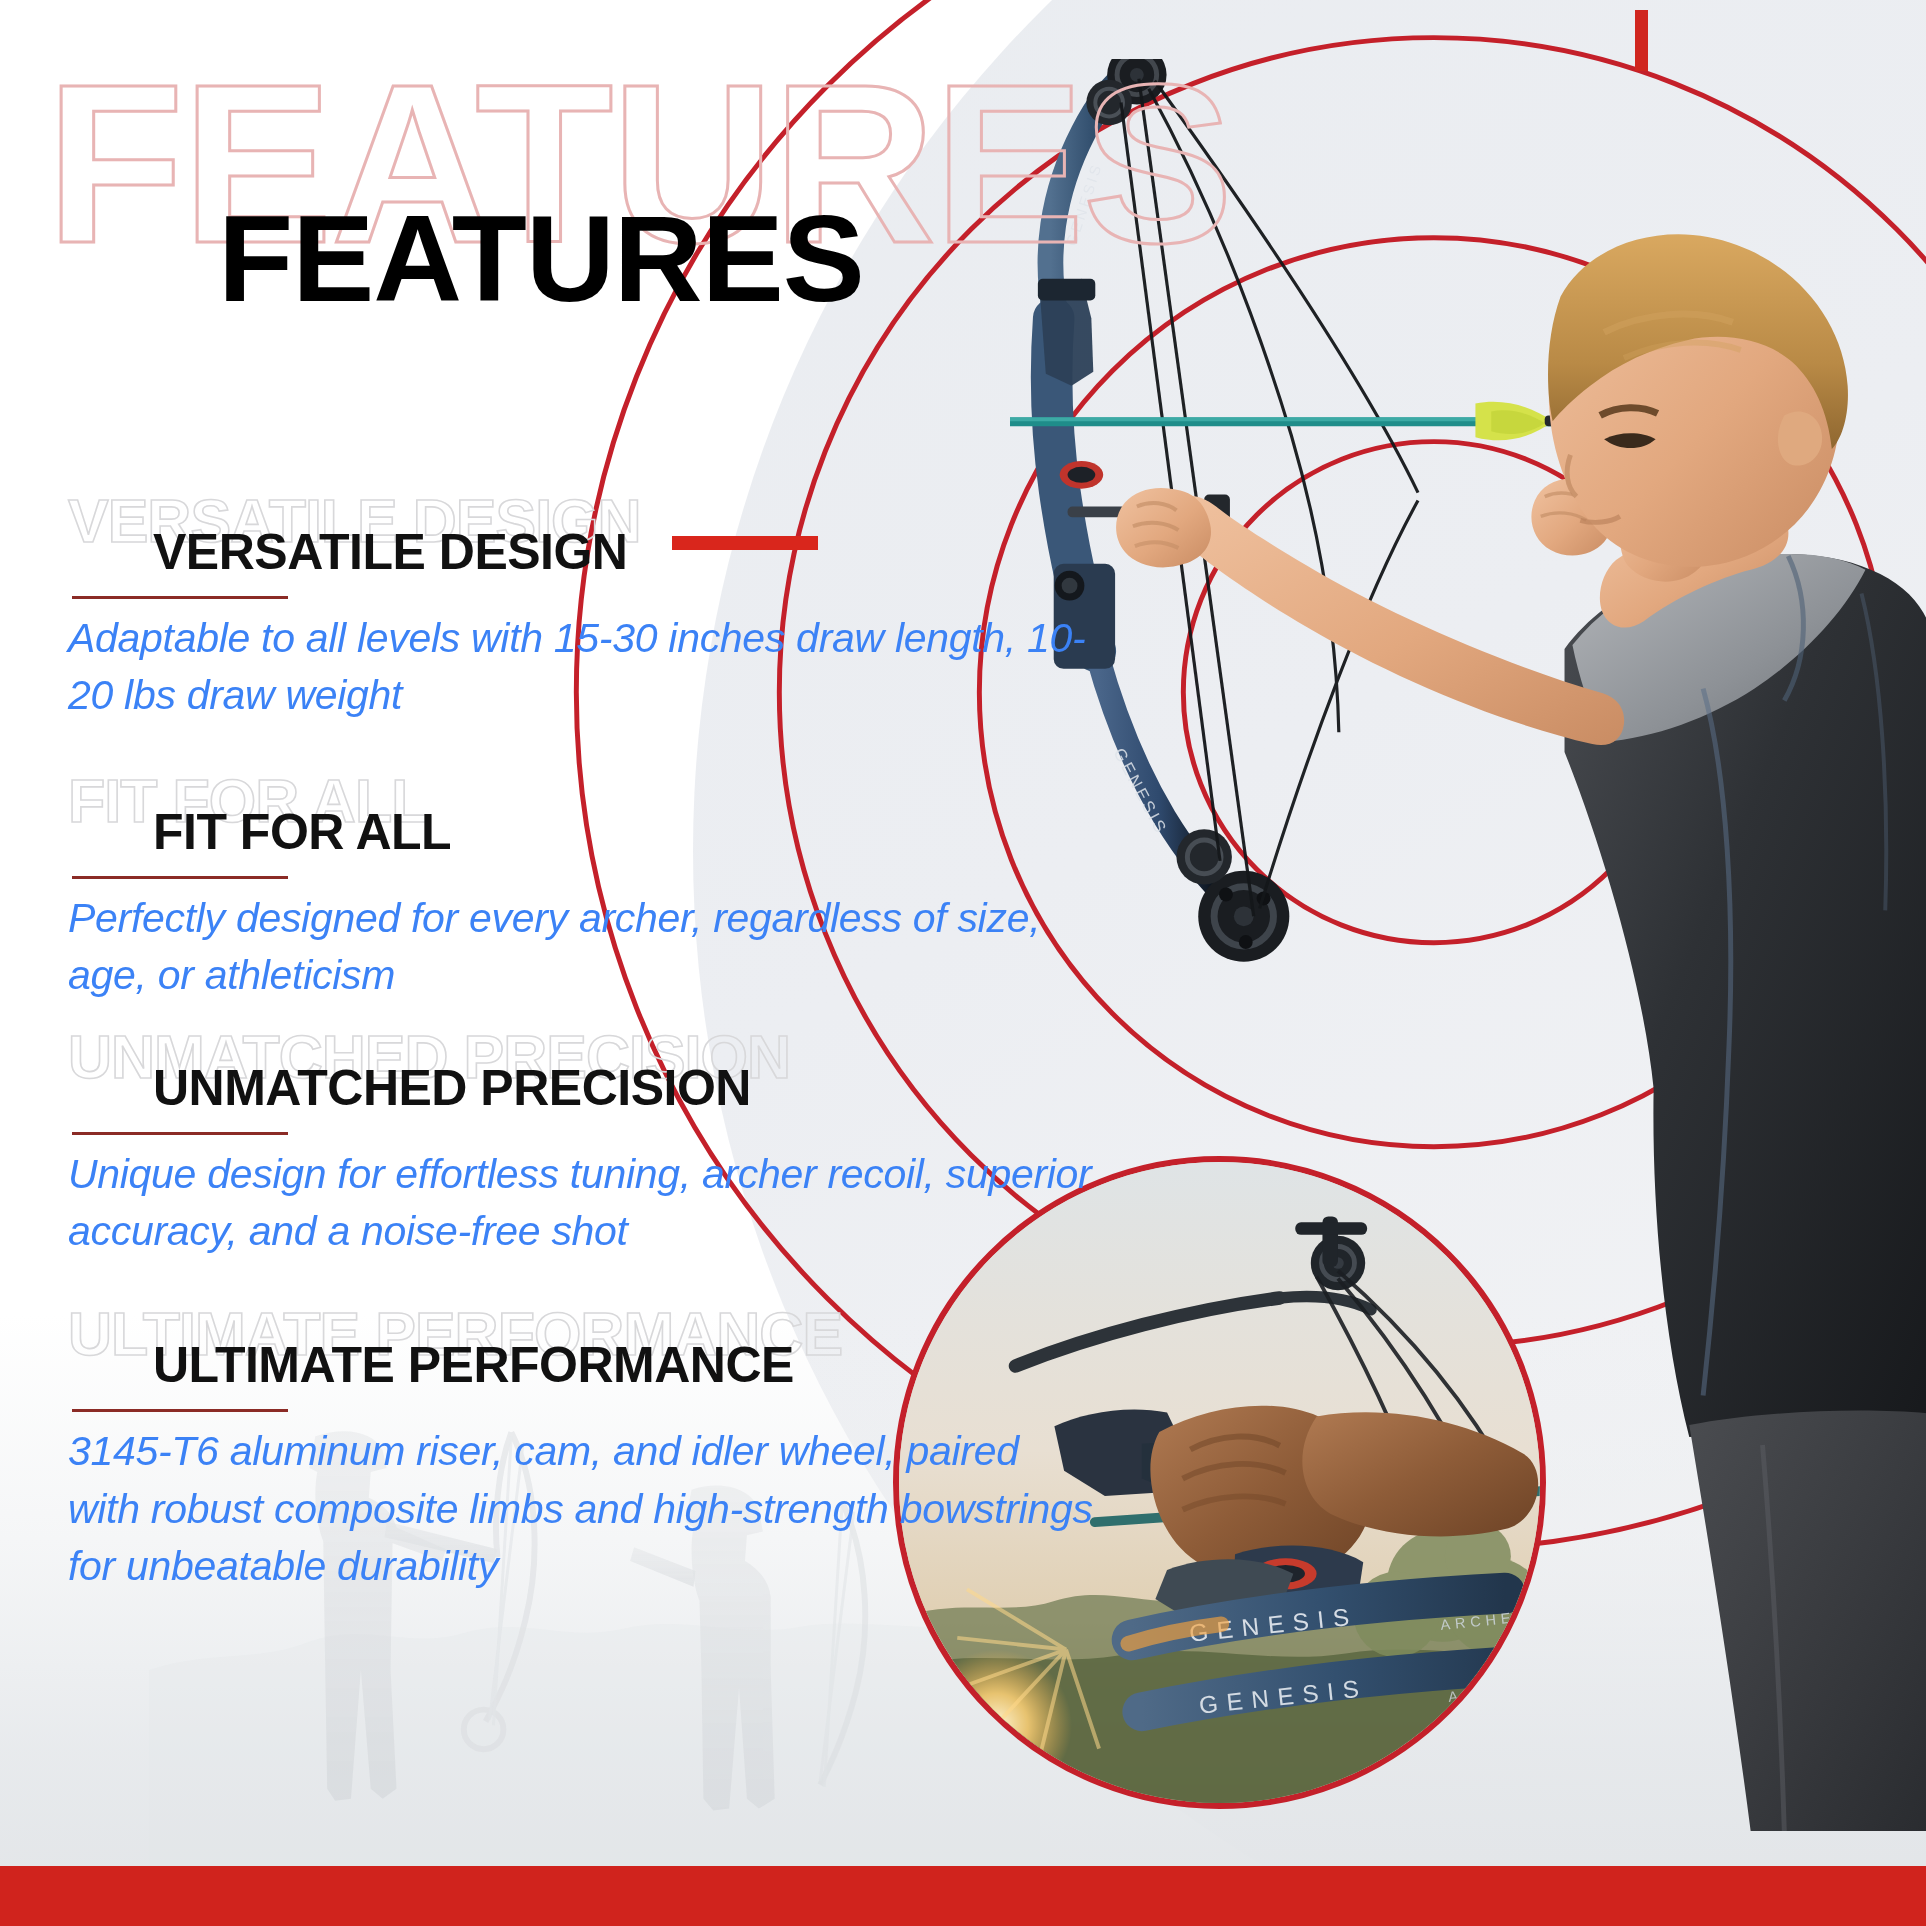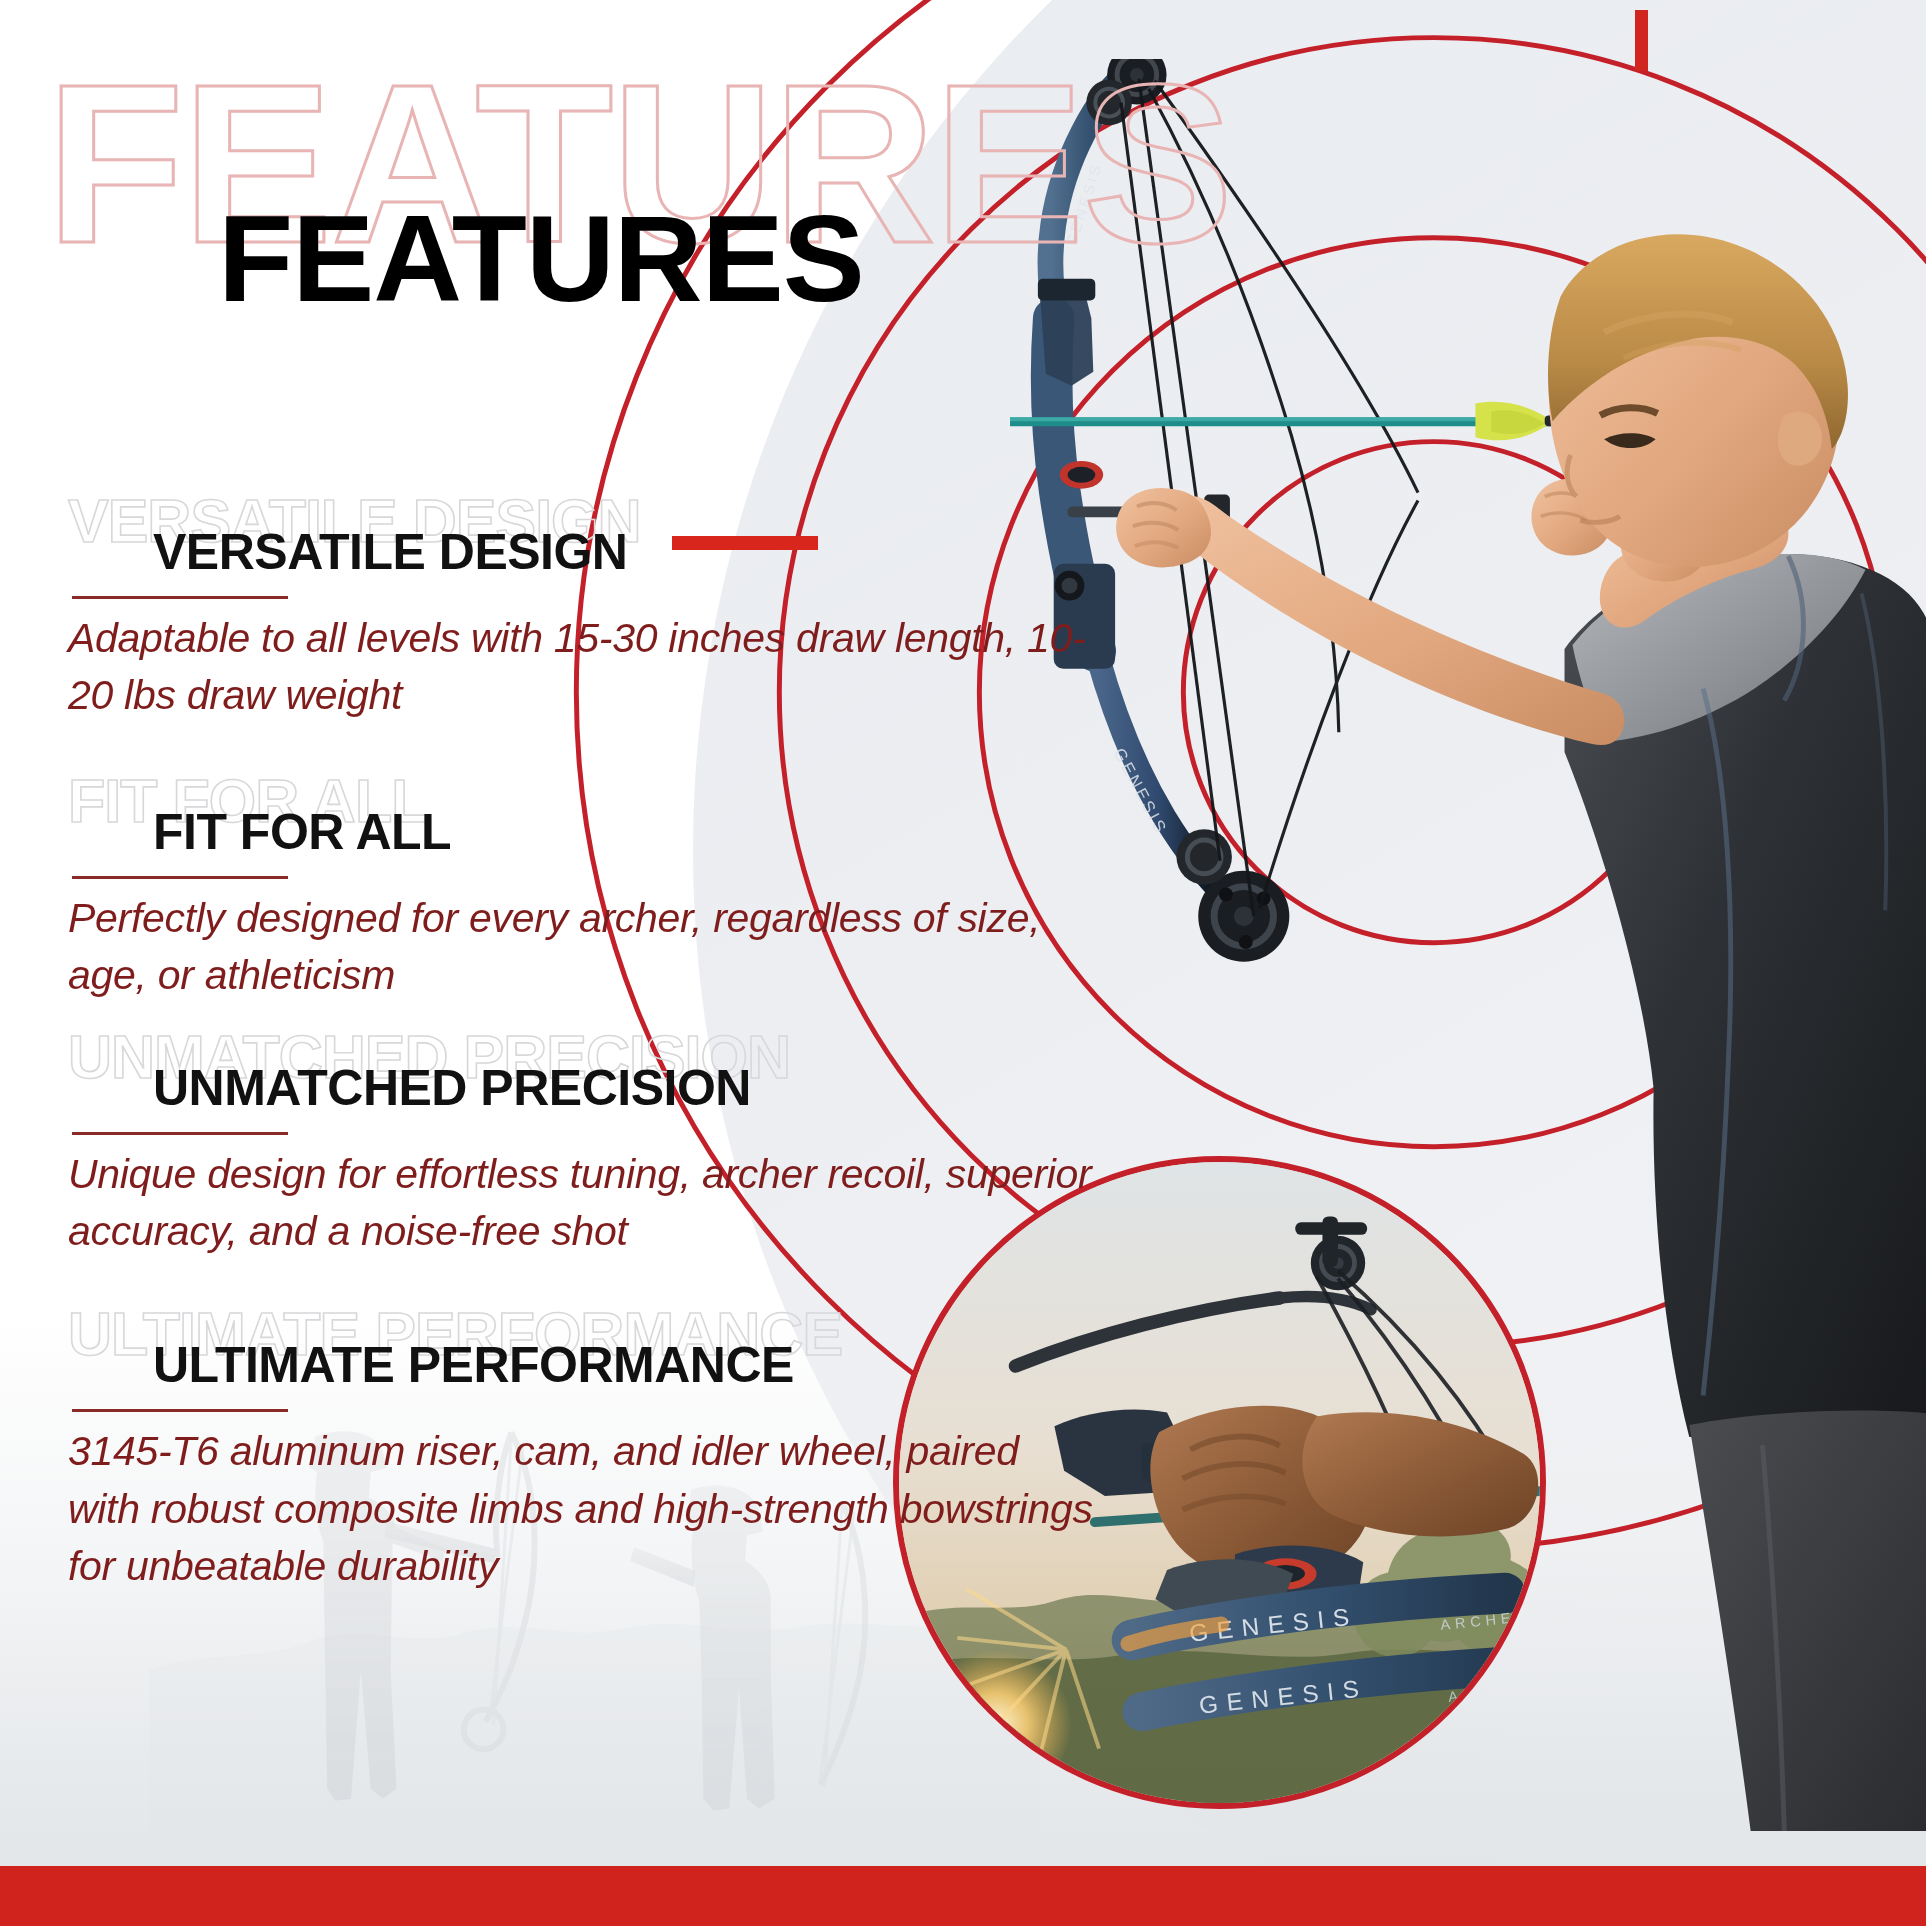--- a/index.html
+++ b/index.html
@@ -114,21 +114,21 @@
     line-height:1; white-space:nowrap; color:#111;
     font-family:"Liberation Sans", sans-serif;
   }
   .fh-rule {
     position:absolute; left:50px; top:105px;
     width:216px; height:3px; background:#8b2b26;
   }
   .feature-body {
     margin-left:46px;
     font-size:41px; font-style:italic; font-weight:400;
-    line-height:1.40; color:#7f1d1d; letter-spacing:-0.3px;
+    line-height:1.40; color:#3b82f6; letter-spacing:-0.3px;
     max-width:1030px;
     font-family:"Liberation Sans", sans-serif;
   }
 
   .f0 { margin-bottom:46px; }
   .f1 { margin-bottom:22px; }
   .f2 { margin-bottom:44px; }
 </style>
 </head>
 <body>

